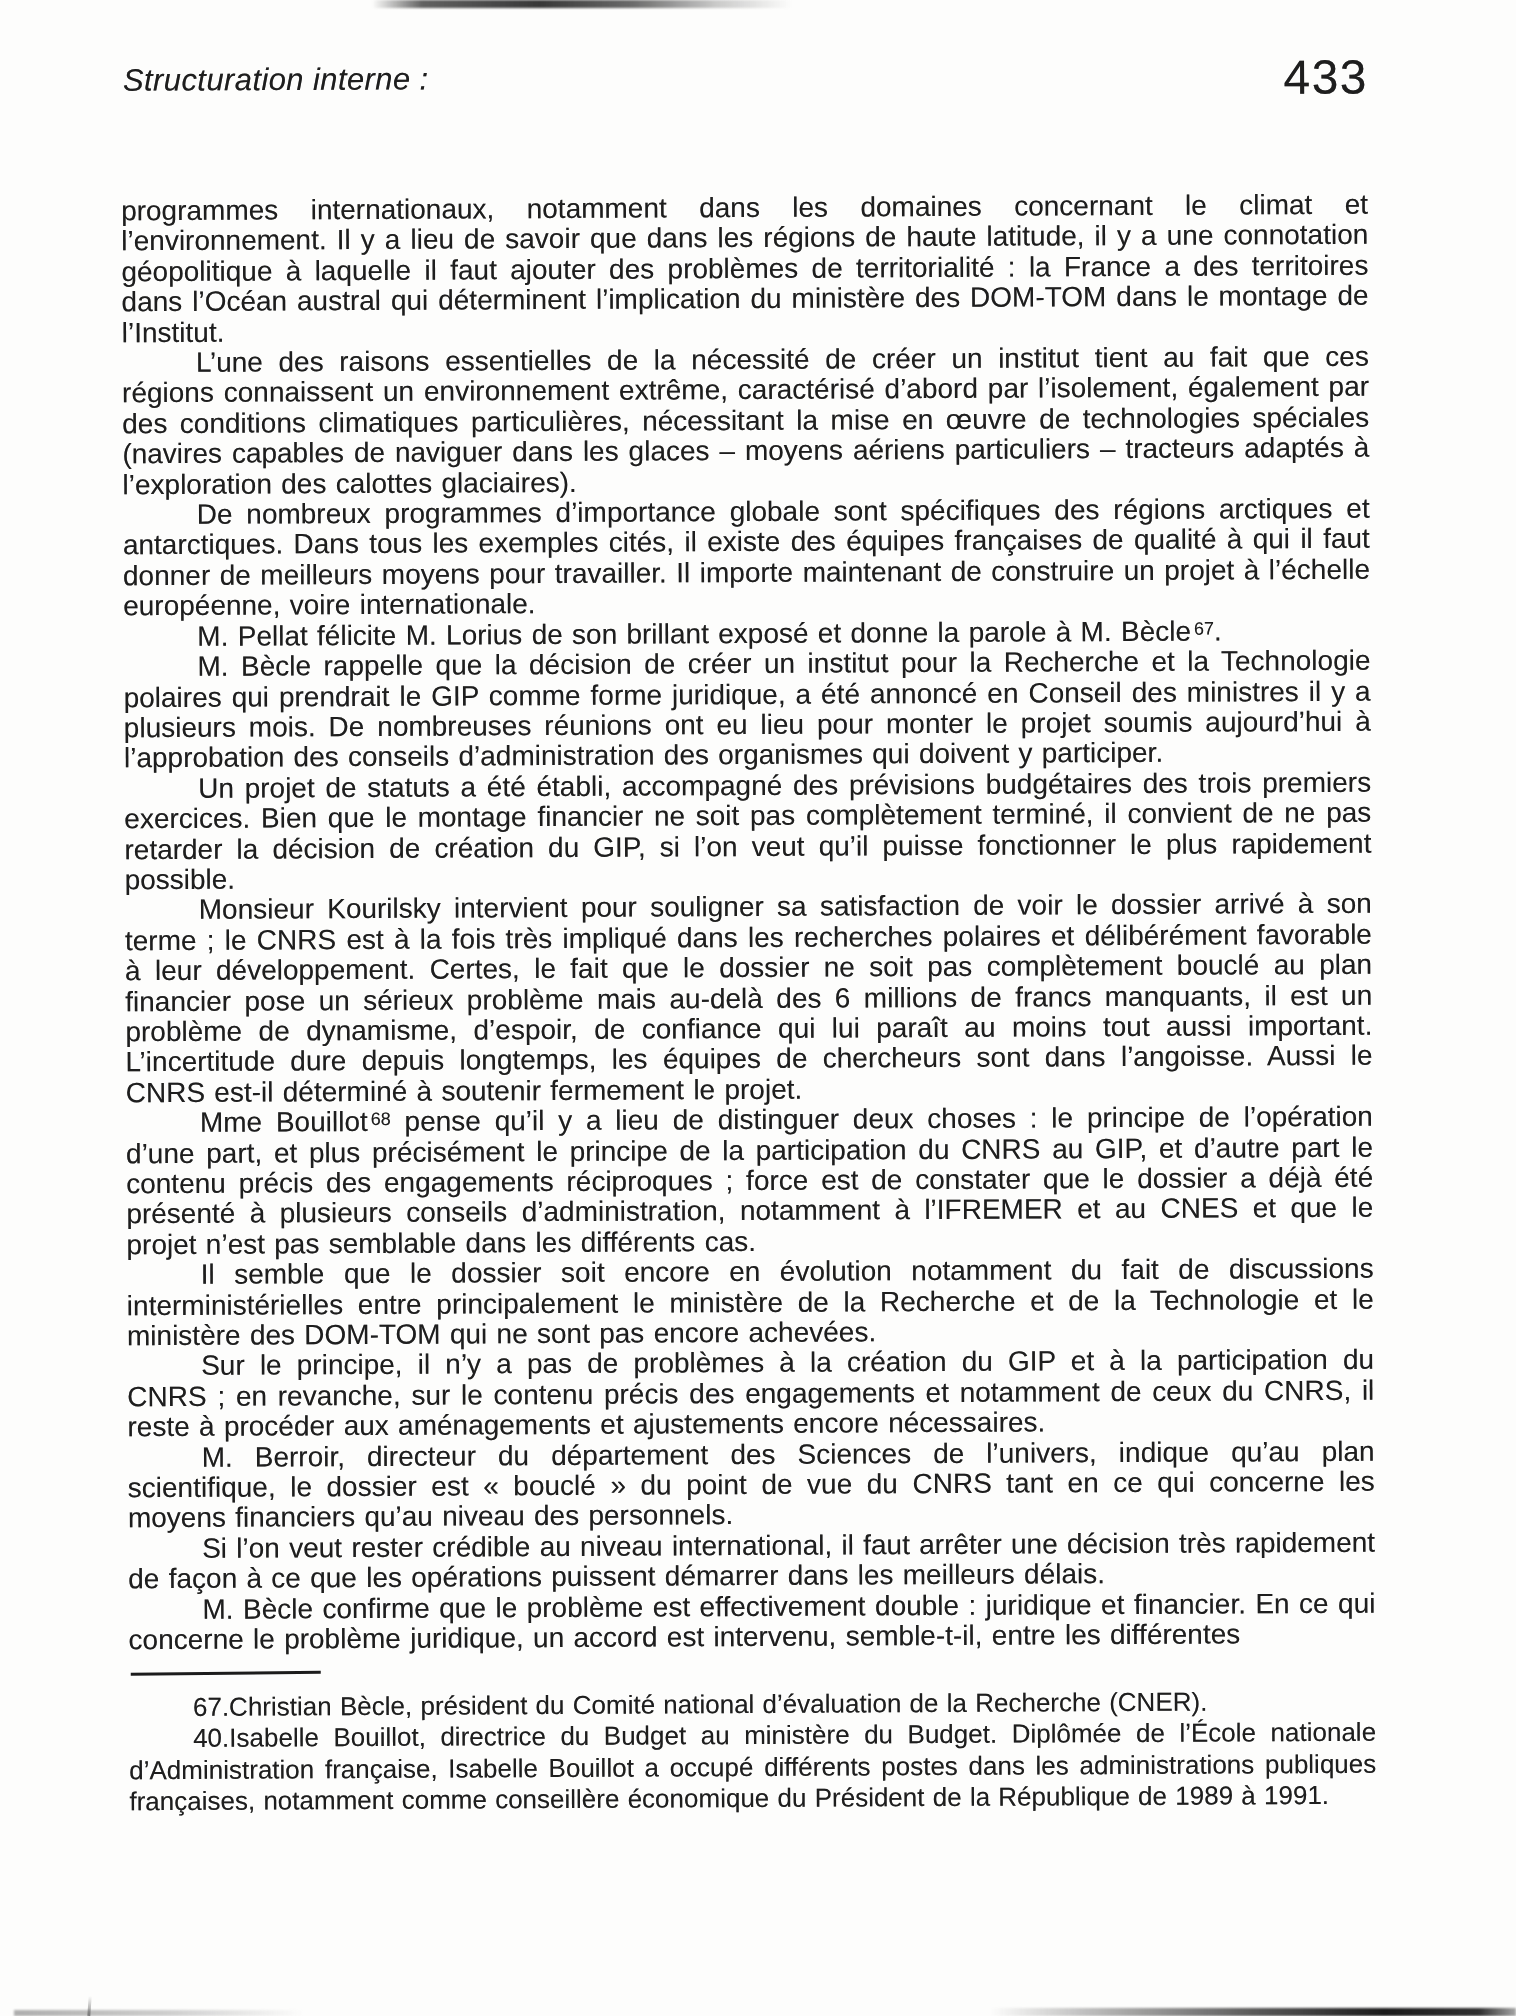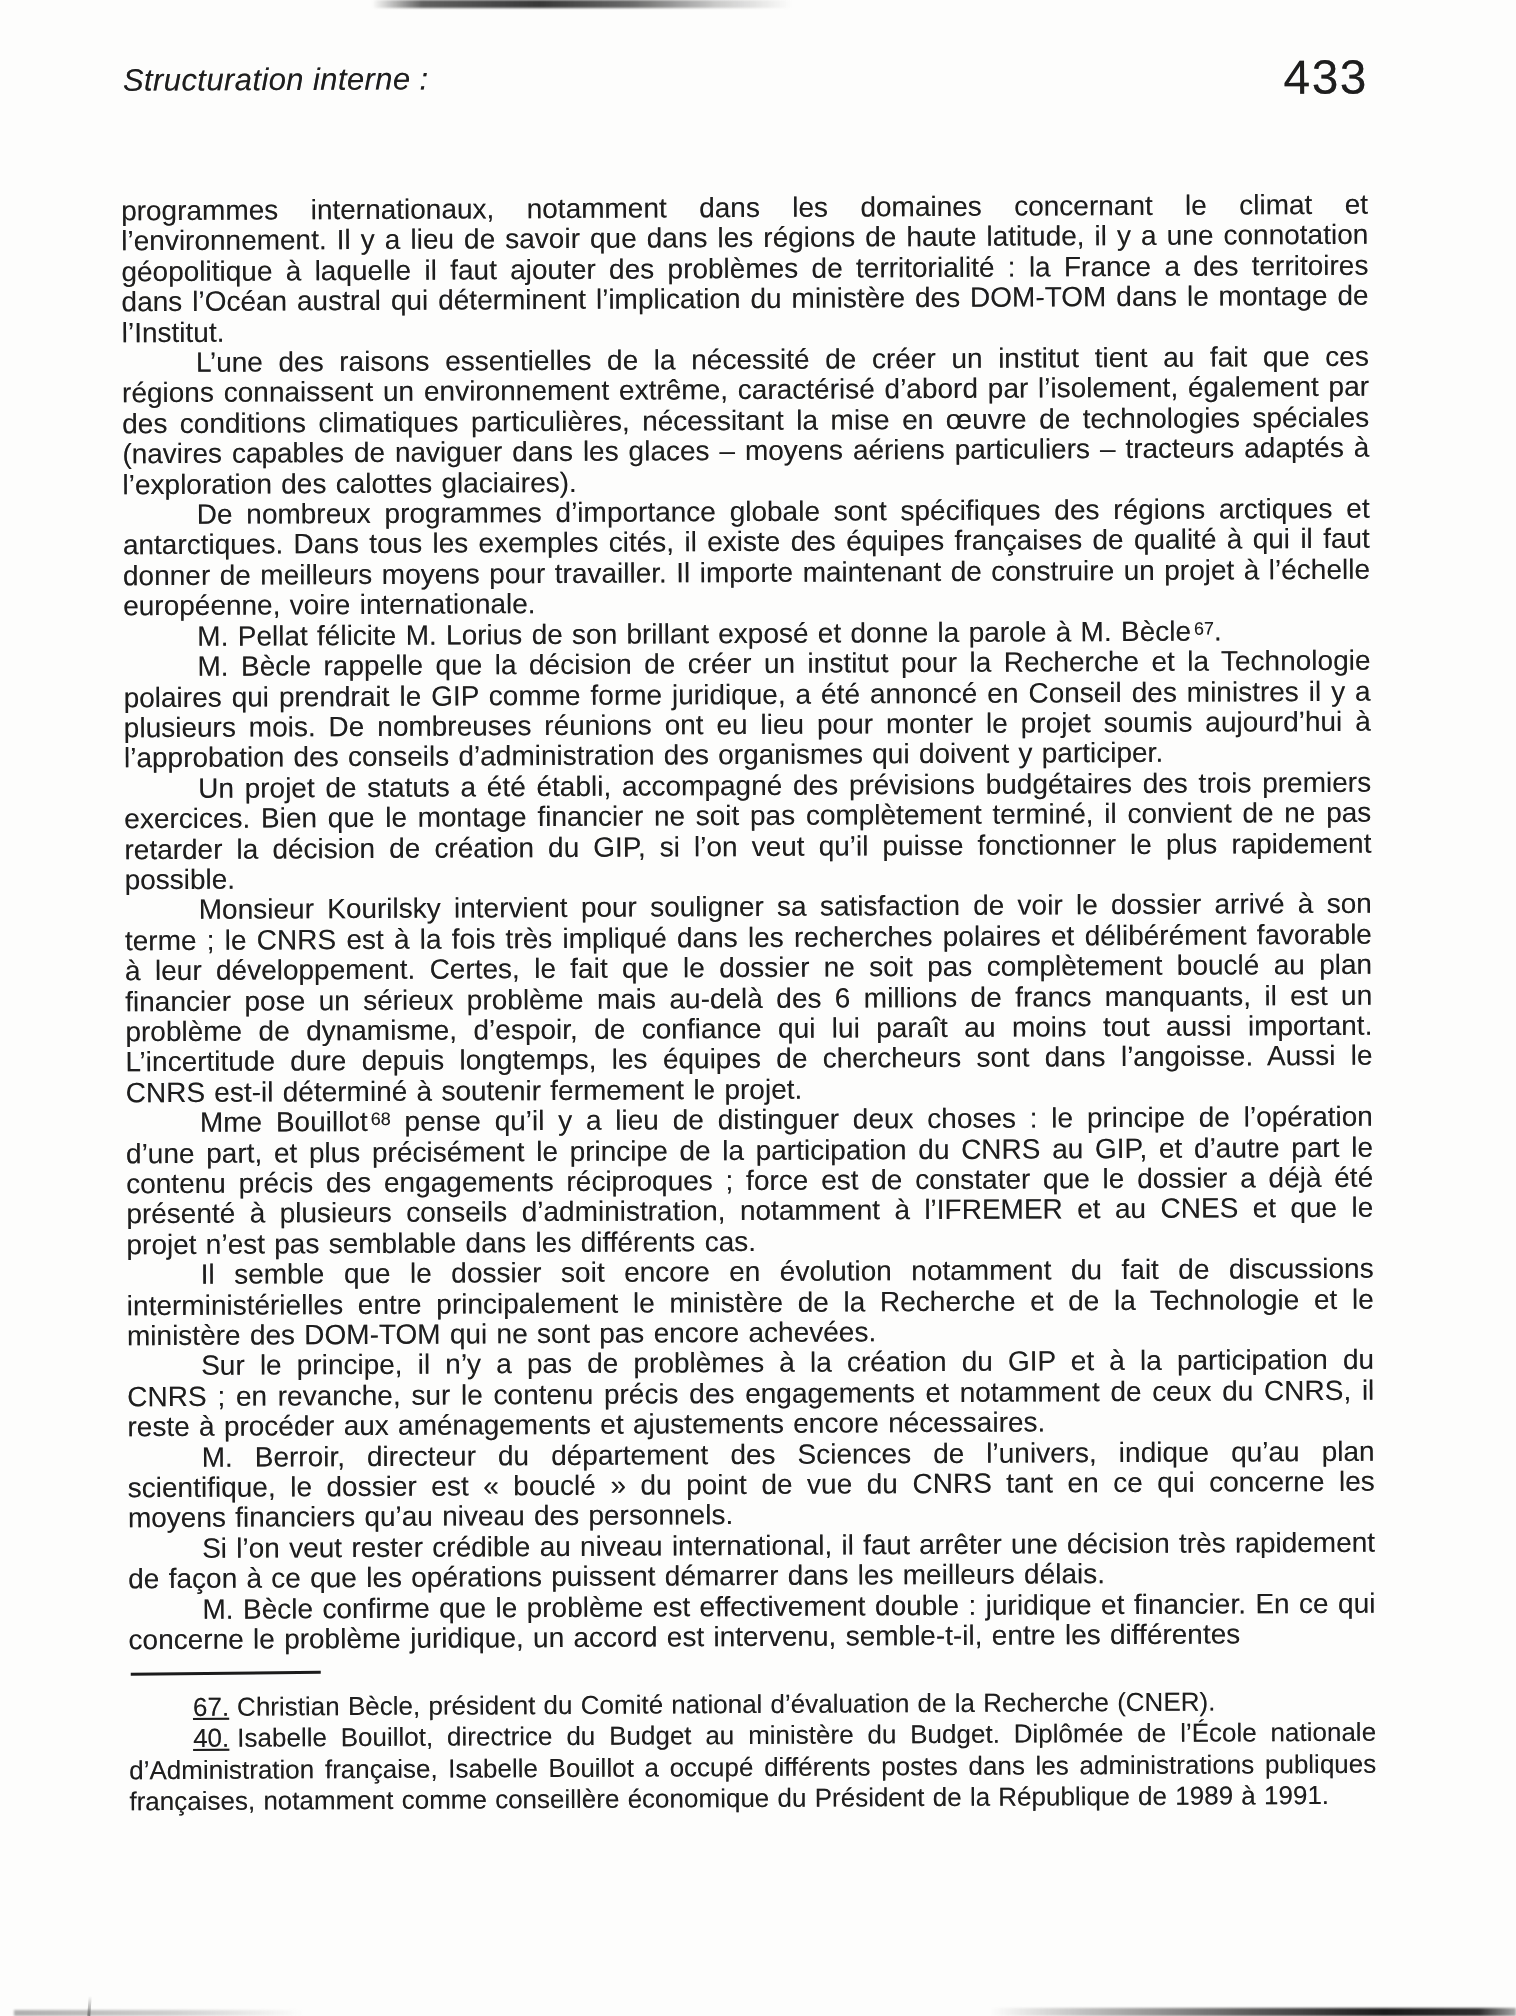--- a/index.html
+++ b/index.html
@@ -94,21 +94,21 @@
     margin:0 0 17px 2px;
     transform:rotate(-0.25deg);
   }
   .footnotes p.footnote{
     margin:0;
     font-size:26px;line-height:31.5px;
     text-align:justify;
     text-indent:64px;
     word-spacing:1px;
   }
-  .footnotes .fn-num{margin-right:8px;text-decoration:underline;}
+  .footnotes .fn-num{margin-right:0;}
 </style>
 </head>
 <body>
 
 <div class="page">
 
   <div class="artifact artifact-top"></div>
   <div class="artifact artifact-bottom-left"></div>
   <div class="artifact artifact-mark"></div>
   <div class="artifact artifact-bottom-right"></div>

